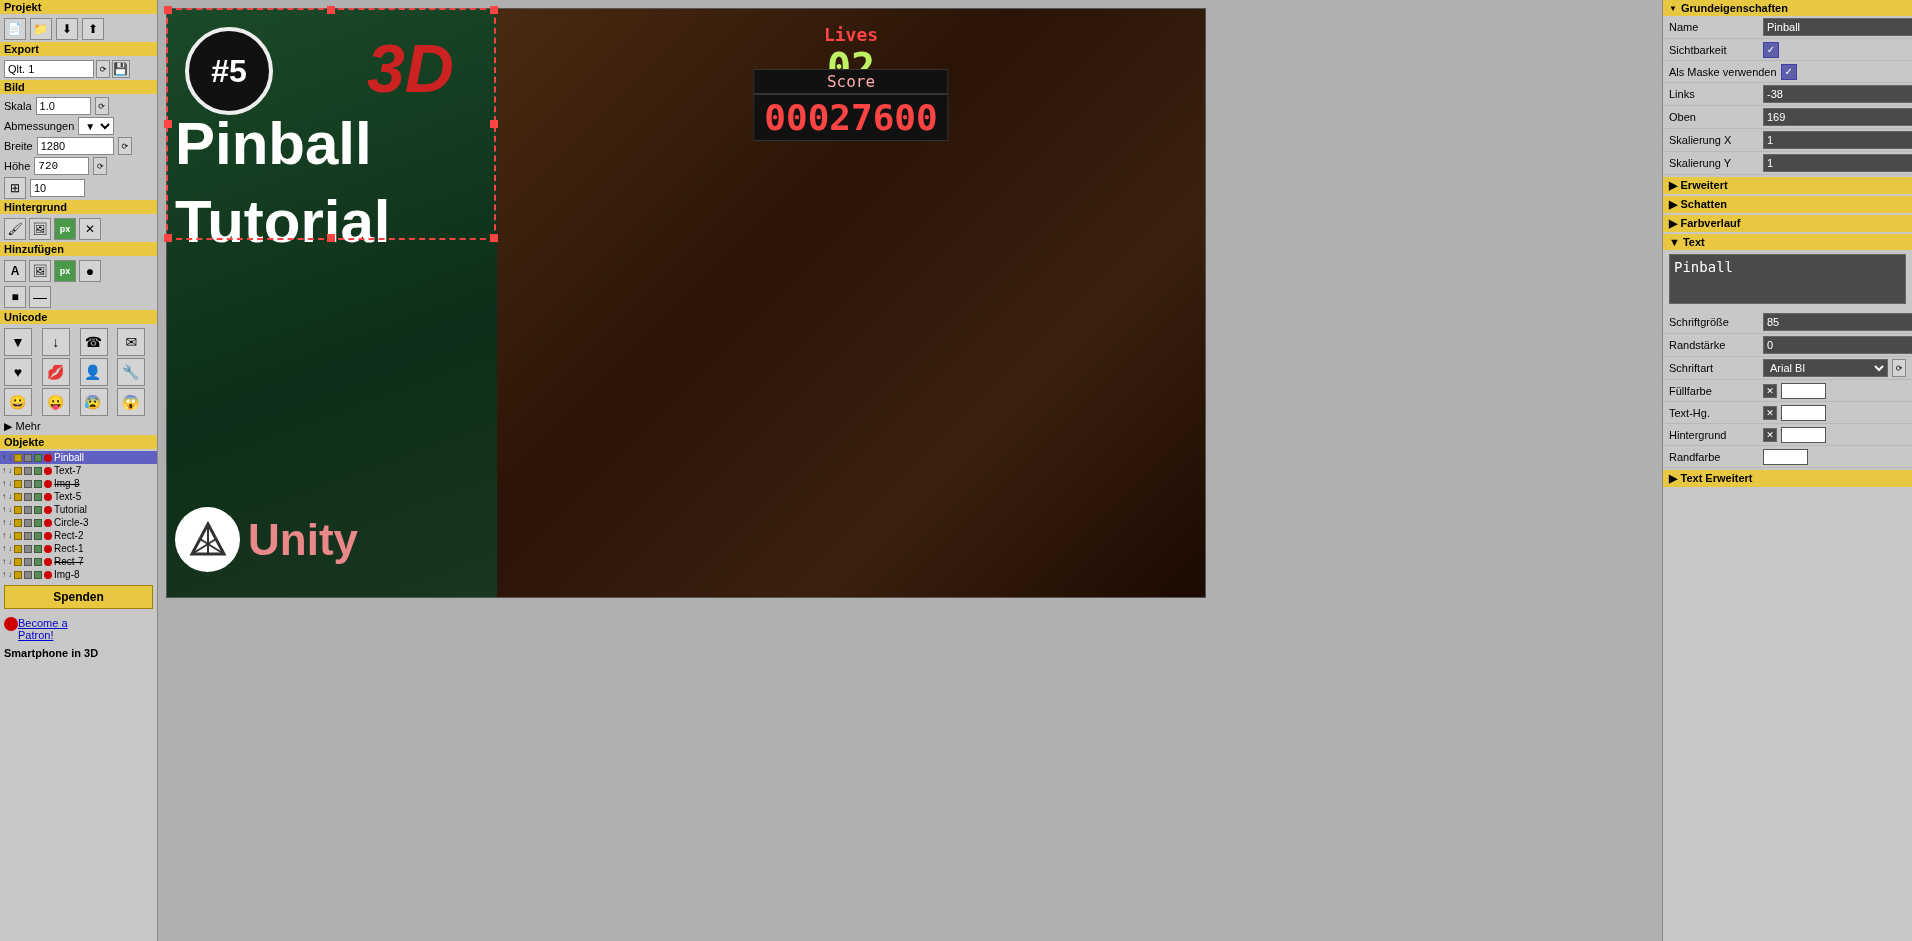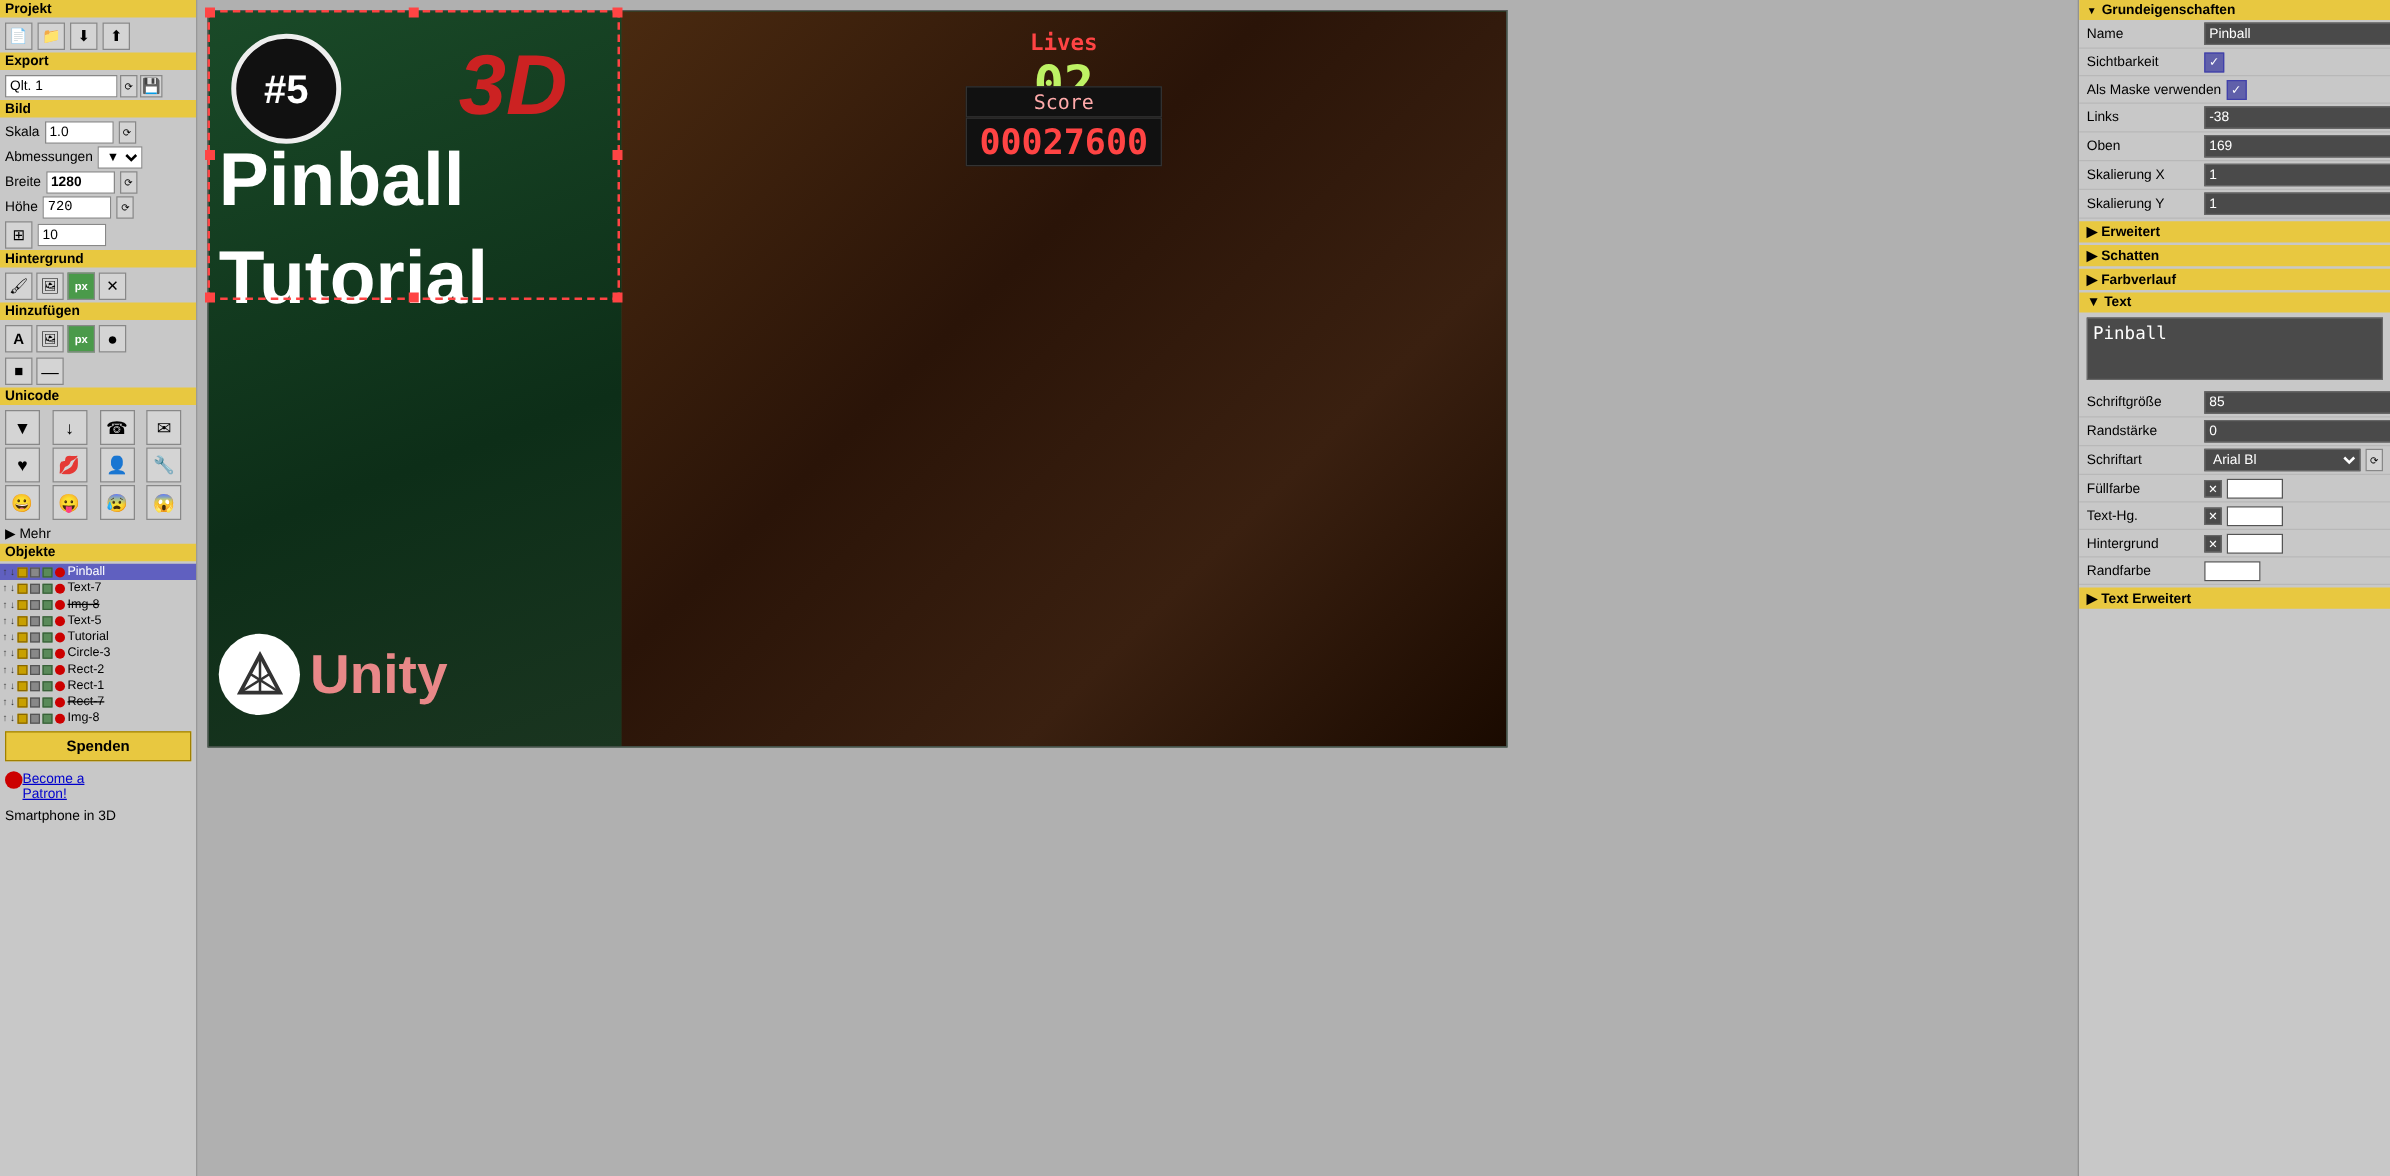--- a/index.html
+++ b/index.html
@@ -162,20 +162,21 @@
       color: #0000cc;
       text-decoration: underline;
       font-size: 11px;
       cursor: pointer;
     }
 
     #smartphone-label {
       padding: 2px 4px;
       font-size: 11px;
       color: #000;
+      font-weight: bold;
     }
 
     
     #main-canvas {
       flex: 1;
       background: #b0b0b0;
       display: flex;
       align-items: flex-start;
       justify-content: flex-start;
       padding: 0;
@@ -386,21 +387,21 @@
       <span>Skala</span>
       <input class="input-field" type="text" style="width: 55px;" value="1.0">
       <div class="cycle-btn">⟳</div>
     </div>
     <div class="label-row">
       <span>Abmessungen</span>
       <select class="abm-select"><option>▼</option></select>
     </div>
     <div class="label-row">
       <span>Breite</span>
-      <input class="input-field" type="text" style="width: 55px; font-weight: bold;" value="1280">
+      <input class="input-field" type="text" style="width: 77px;" value="1280">
       <div class="cycle-btn">⟳</div>
     </div>
     <div class="label-row">
       <span>Höhe</span>
       <input class="input-field" type="text" style="width: 55px; font-family: Liberation Mono, monospace;" value="720">
       <div class="cycle-btn">⟳</div>
     </div>
     <div class="label-row">
       <div class="icon-btn" style="width:22px;height:22px;">⊞</div>
       <input class="input-field" type="text" style="width: 55px;" value="10">
@@ -577,21 +578,21 @@
       <div style="position:absolute;top:0;left:330px;right:0;bottom:0;overflow:hidden;padding-left:36px;">
 
         <div style="position:absolute;top:0;left:0;right:0;bottom:0;background:linear-gradient(135deg, #4a2a10 0%, #2a1408 40%, #3a2010 70%, #1a0a00 100%);"></div>
 
         <div style="position:absolute;top:15px;left:50%;transform:translateX(-50%);text-align:center;">
           <div style="color:#ff4444;font-size:18px;font-weight:bold;font-family:monospace;">Lives</div>
           <div style="color:#bef264;font-size:40px;font-weight:bold;font-family:monospace;">02</div>
         </div>
         <div style="position:absolute;top:60px;left:50%;transform:translateX(-50%);text-align:center;">
           <div style="color:#ffaaaa;font-size:16px;font-family:monospace;background:#111;padding:2px 15px;border:1px solid #333;">Score</div>
-          <div style="color:#ff4444;font-size:28px;font-weight:bold;font-family:monospace;background:#111;padding:2px 10px;border:1px solid #333;">00027600</div>
+          <div style="color:#ff4444;font-size:36px;font-weight:bold;font-family:monospace;background:#111;padding:2px 10px;border:1px solid #333;">00027600</div>
         </div>
 
       </div>
 
       <div style="position:absolute;top:18px;left:18px;width:88px;height:88px;border-radius:50%;background:#111;border:4px solid #eee;display:flex;align-items:center;justify-content:center;font-size:32px;font-weight:bold;color:#fff;z-index:2;">#5</div>
 
       <div style="position:absolute;top:20px;left:200px;font-size:68px;font-weight:900;color:#cc2222;font-style:italic;z-index:2;">3D</div>
 
       <div style="position:absolute;top:105px;left:8px;font-size:60px;font-weight:900;color:#fff;z-index:2;line-height:1;">Pinball</div>
 

